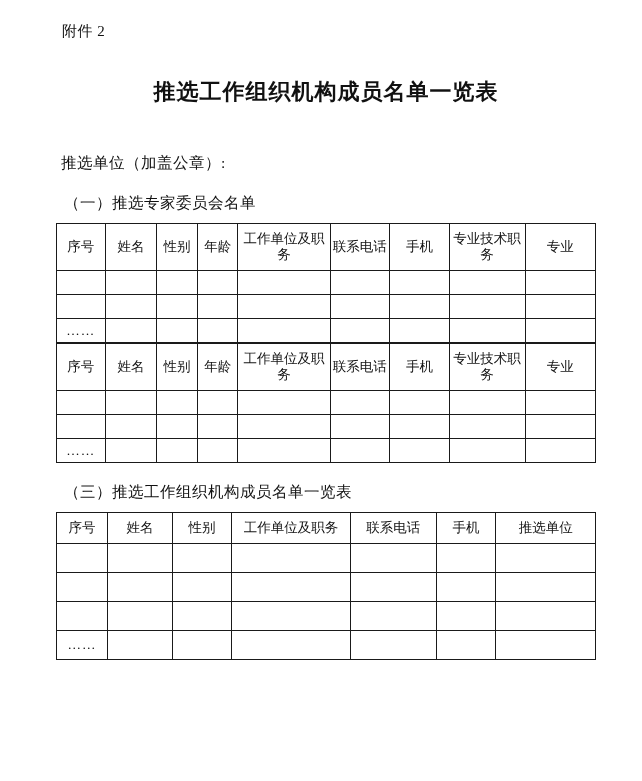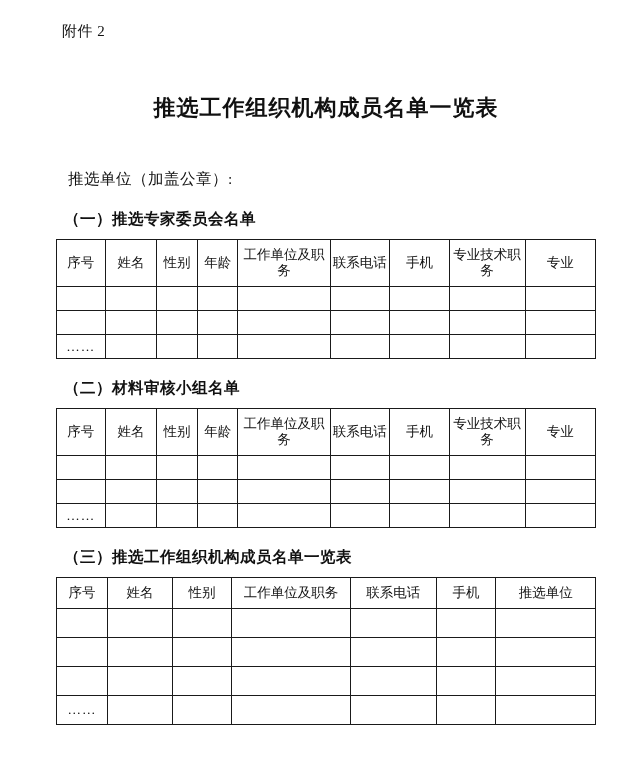--- a/index.html
+++ b/index.html
@@ -27,33 +27,32 @@
     font-family: "Liberation Serif", serif;
     letter-spacing: 0.5px;
     margin: 0 0 0 6px;
     font-weight: normal;
   }
   .doc-title {
     text-align: center;
     font-size: 22px;
     font-weight: bold;
     letter-spacing: 1px;
-    margin: 52px 0 0 0;
+    margin: 36px 0 0 0;
     font-family: "DejaVu Serif", "Liberation Serif", serif;
   }
   .unit-line {
     font-size: 15.5px;
-    margin: 46px 0 0 12px;
+    margin: 46px 0 0 5px;
     letter-spacing: 0.5px;
   }
   .section-head {
     font-size: 15.5px;
     margin: 19px 0 9px 8px;
     letter-spacing: 0.5px;
-    font-weight: bold;
   }
   table.grid {
     border-collapse: collapse;
     width: 100%;
     table-layout: fixed;
   }
   table.grid td, table.grid th {
     border: 1px solid #1a1a1a;
     font-weight: normal;
     font-size: 13.5px;
@@ -150,21 +149,20 @@
         <td></td>
         <td></td>
         <td></td>
         <td></td>
         <td></td>
         <td></td>
       </tr>
     </tbody>
   </table>
 
-  <div class="section-head">（二）材料审核小组名单</div>
   <table class="grid">
     <colgroup>
       <col style="width:9%">
         <col style="width:9.5%">
         <col style="width:7.5%">
         <col style="width:7.5%">
       <col style="width:17%">
         <col style="width:11%">
         <col style="width:11%">
         <col style="width:14%">

